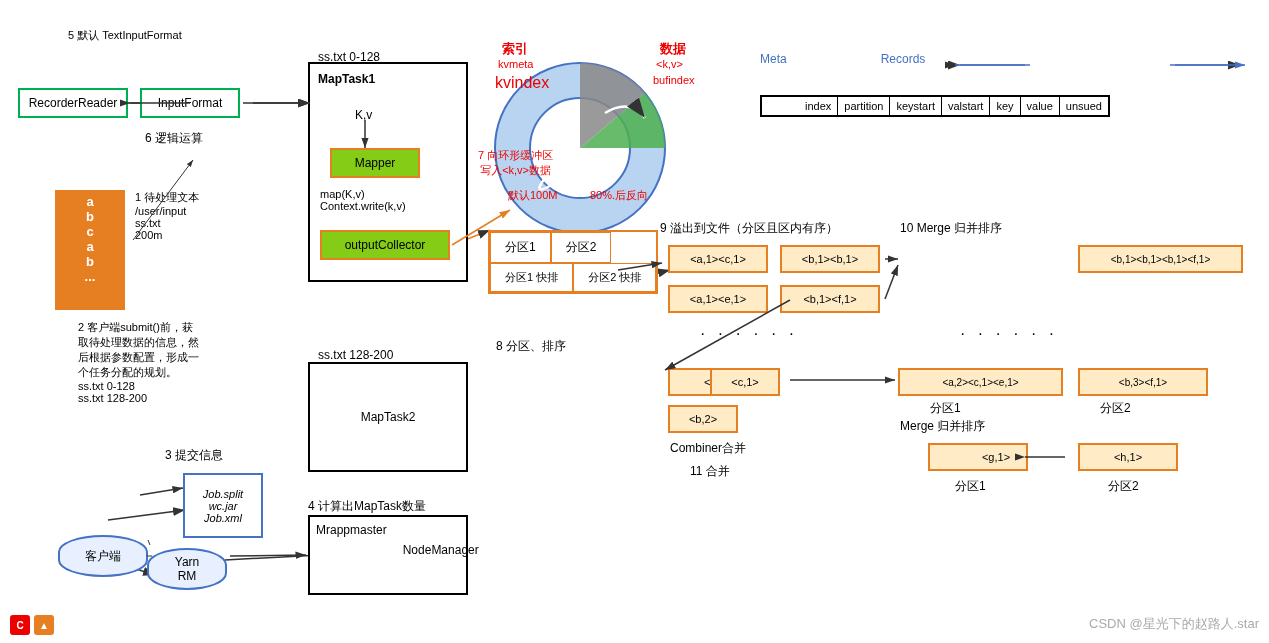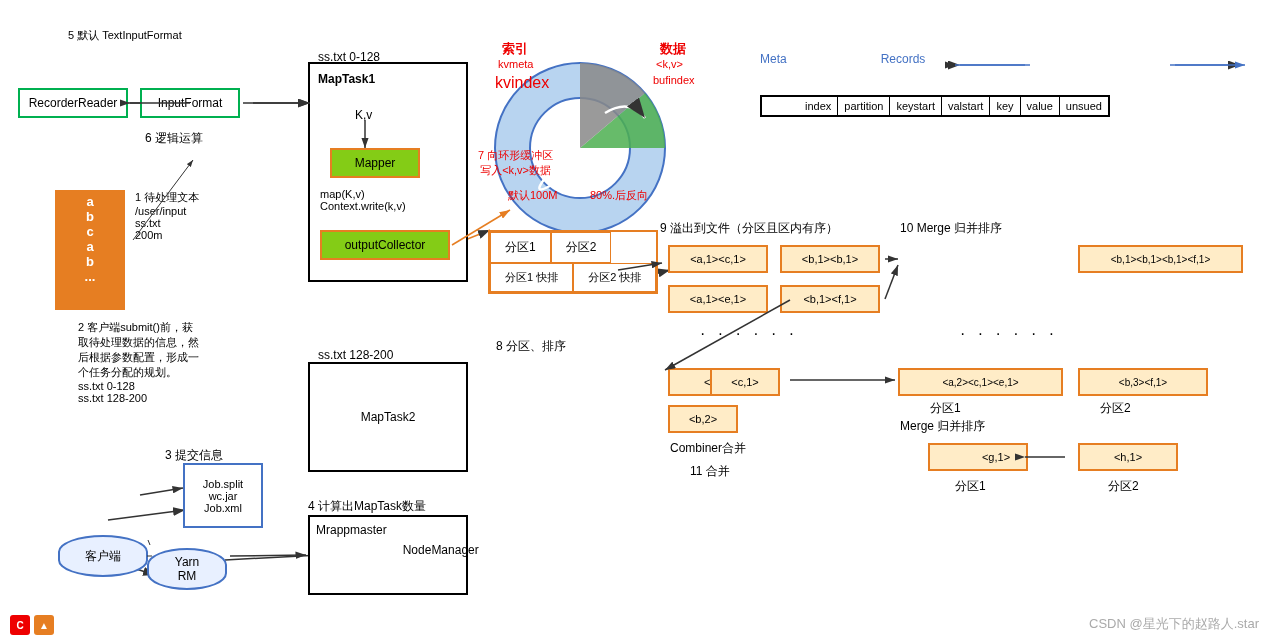--- a/index.html
+++ b/index.html
@@ -180,21 +180,21 @@
       <div>b</div>
       <div>...</div>
   </div>
 
   <div class="label" style="left:135px; top:190px; font-size:11px;">1 待处理文本<br>/user/input<br>ss.txt<br>200m</div>
 
   <div class="label" style="left:55px; top:320px; font-size:11px; width:130px;margin-left:23px;">2 客户端submit()前，获<br>取待处理数据的信息，然<br>后根据参数配置，形成一<br>个任务分配的规划。<br>ss.txt  0-128<br>ss.txt  128-200</div>
 
   <div class="label" style="left:165px; top:447px;">3 提交信息</div>
 
-  <div class="box box-blue" style="left:183px; top:463px; width:80px; height:65px; font-size:11px;">
+  <div class="box box-blue" style="left:183px; top:473px; width:80px; height:65px; font-size:11px;font-style:italic;">
     <span style="white-space:pre-line;">Job.split
 wc.jar
 Job.xml</span>
   </div>
 
   <div style="position:absolute; left:58px; top:535px; width:90px; height:42px; border-radius:50%/40%; border:2px solid #4472c4; display:flex; align-items:center; justify-content:center; background:#e8f0ff;">
     <span>客户端</span>
   </div>
 
   <div style="position:absolute; left:147px; top:548px; width:80px; height:42px; border-radius:50%/40%; border:2px solid #4472c4; display:flex; align-items:center; justify-content:center; background:#e8f0ff; white-space:pre-line; text-align:center;">

